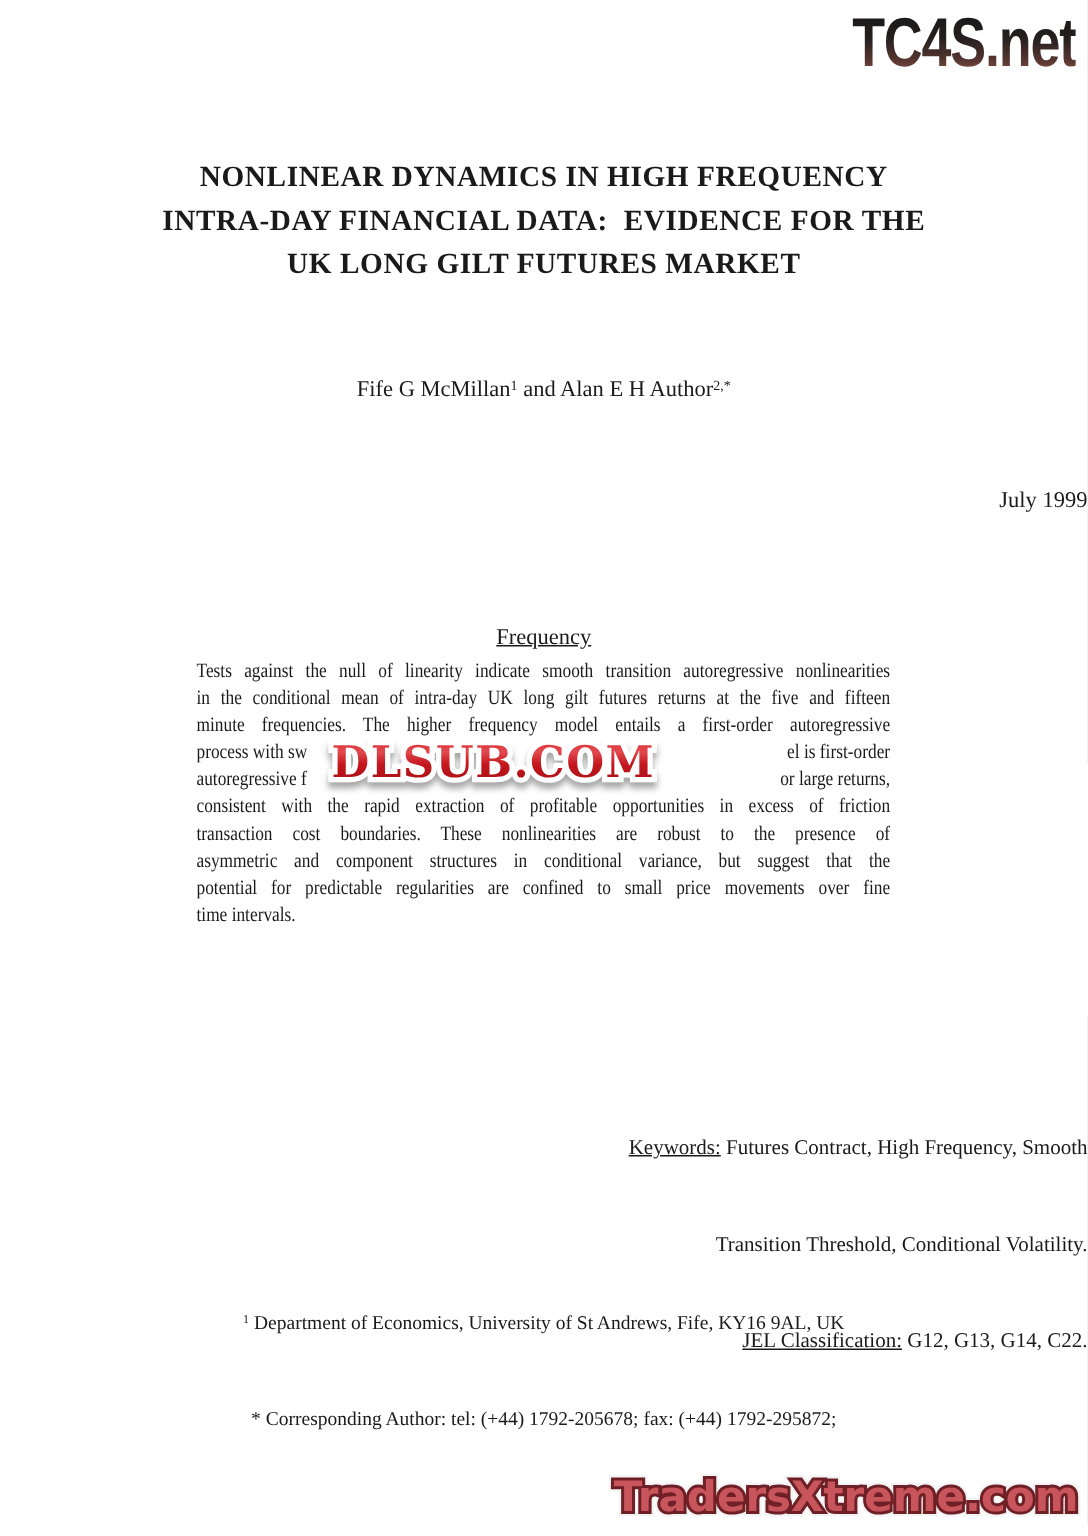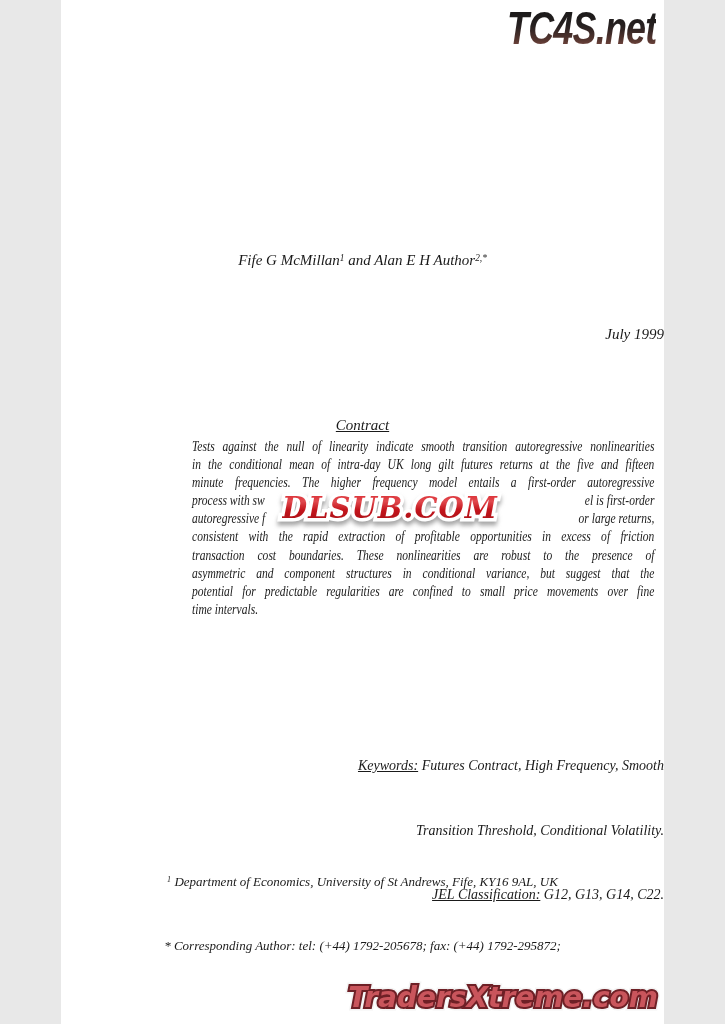--- a/index.html
+++ b/index.html
@@ -1,19 +1,19 @@
 <!DOCTYPE html>
 <html><head>
 <meta charset="utf-8">
 <style>
   html,body{margin:0;padding:0;background:#e8e8e8;}
   .page{
-    position:relative;width:603px;height:1024px;background:#ffffff;
+    position:relative;width:725px;height:1024px;background:#ffffff;
     margin:0 auto;overflow:hidden;
-    font-family:"Liberation Serif", serif;color:#1a1a1a;font-style:italic;
+    font-family:"Liberation Serif", serif;color:#1a1a1a;
   }
   
   .tc4s{
     position:absolute;top:5px;right:8px;
     font-family:"Liberation Sans", sans-serif;font-weight:900;
     font-size:46px;line-height:46px;letter-spacing:-1px;
     transform:scaleX(.78);transform-origin:100% 0;
     background:linear-gradient(180deg,#161616 0%,#262020 45%,#54352f 75%,#8a544b 100%);
     -webkit-background-clip:text;background-clip:text;color:transparent;
   }
@@ -81,26 +81,31 @@
     font-size:13px;line-height:20.5px;white-space:pre-wrap;
   }
 </style>
 </head>
 <body>
 
 <div class="page">
 
   <div class="tc4s">TC4S.net</div>
 
+  <div class="title">
+    <div class="t-line">NONLINEAR DYNAMICS IN HIGH FREQUENCY</div>
+    <div class="t-line">INTRA-DAY FINANCIAL DATA:  EVIDENCE FOR THE</div>
+    <div class="t-line">UK LONG GILT FUTURES MARKET</div>
+  </div>
 
   <div class="authors"><span>Fife G McMillan</span><sup>1</sup><span> and </span><span>Alan E H Author</span><sup>2,*</sup></div>
 
   <div class="date">July 1999</div>
 
-  <div class="abs-head">Contract</div>
+  <div class="abs-head">Frequency</div>
 
   <div class="abstract">
     <div class="abs-line">Tests against the null of linearity indicate smooth transition autoregressive nonlinearities</div>
     <div class="abs-line">in the conditional mean of intra-day UK long gilt futures returns at the five and fifteen</div>
     <div class="abs-line">minute frequencies.  The higher frequency model entails a first-order autoregressive</div>
     <div class="abs-line split">
         <span>process with sw</span>
         <span>el is first-order</span>
       </div>
     <div class="abs-line split">

